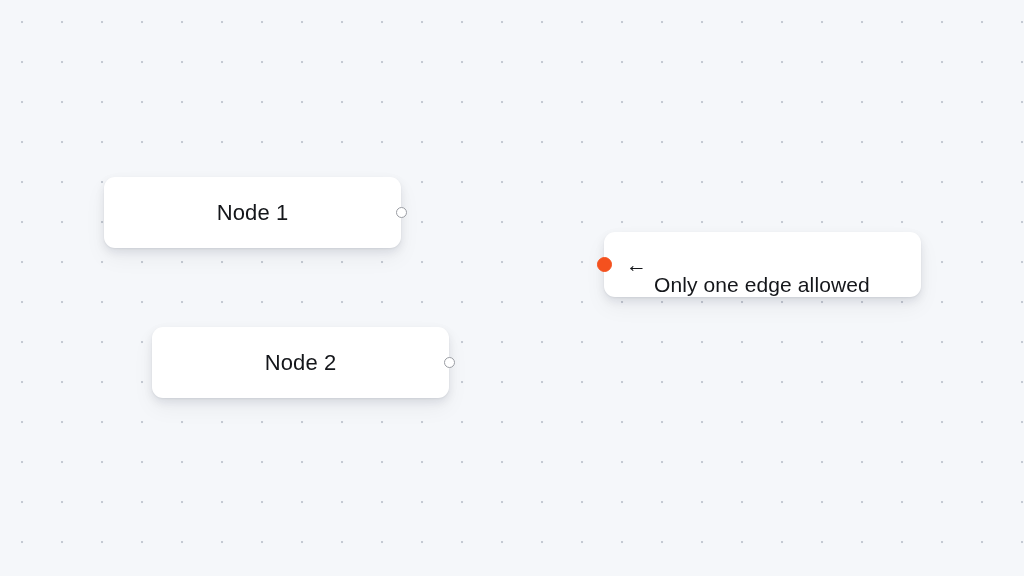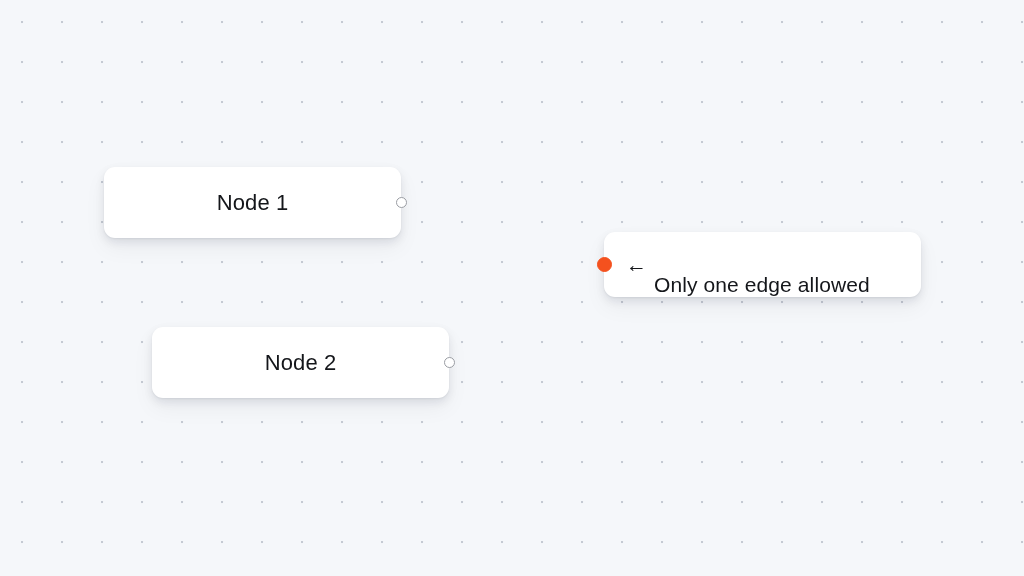--- a/index.html
+++ b/index.html
@@ -44,21 +44,21 @@
     font-size: 22px;
     line-height: 1;
     color: #14161a;
     letter-spacing: 0.1px;
     white-space: nowrap;
   }
 
   
   #node-1 {
     left: 104px;
-    top: 167px;
+    top: 177px;
     width: 297px;
     height: 71px;
   }
 
   
   #node-2 {
     left: 104px;
     top: 327px;
     width: 297px;
     height: 71px;

